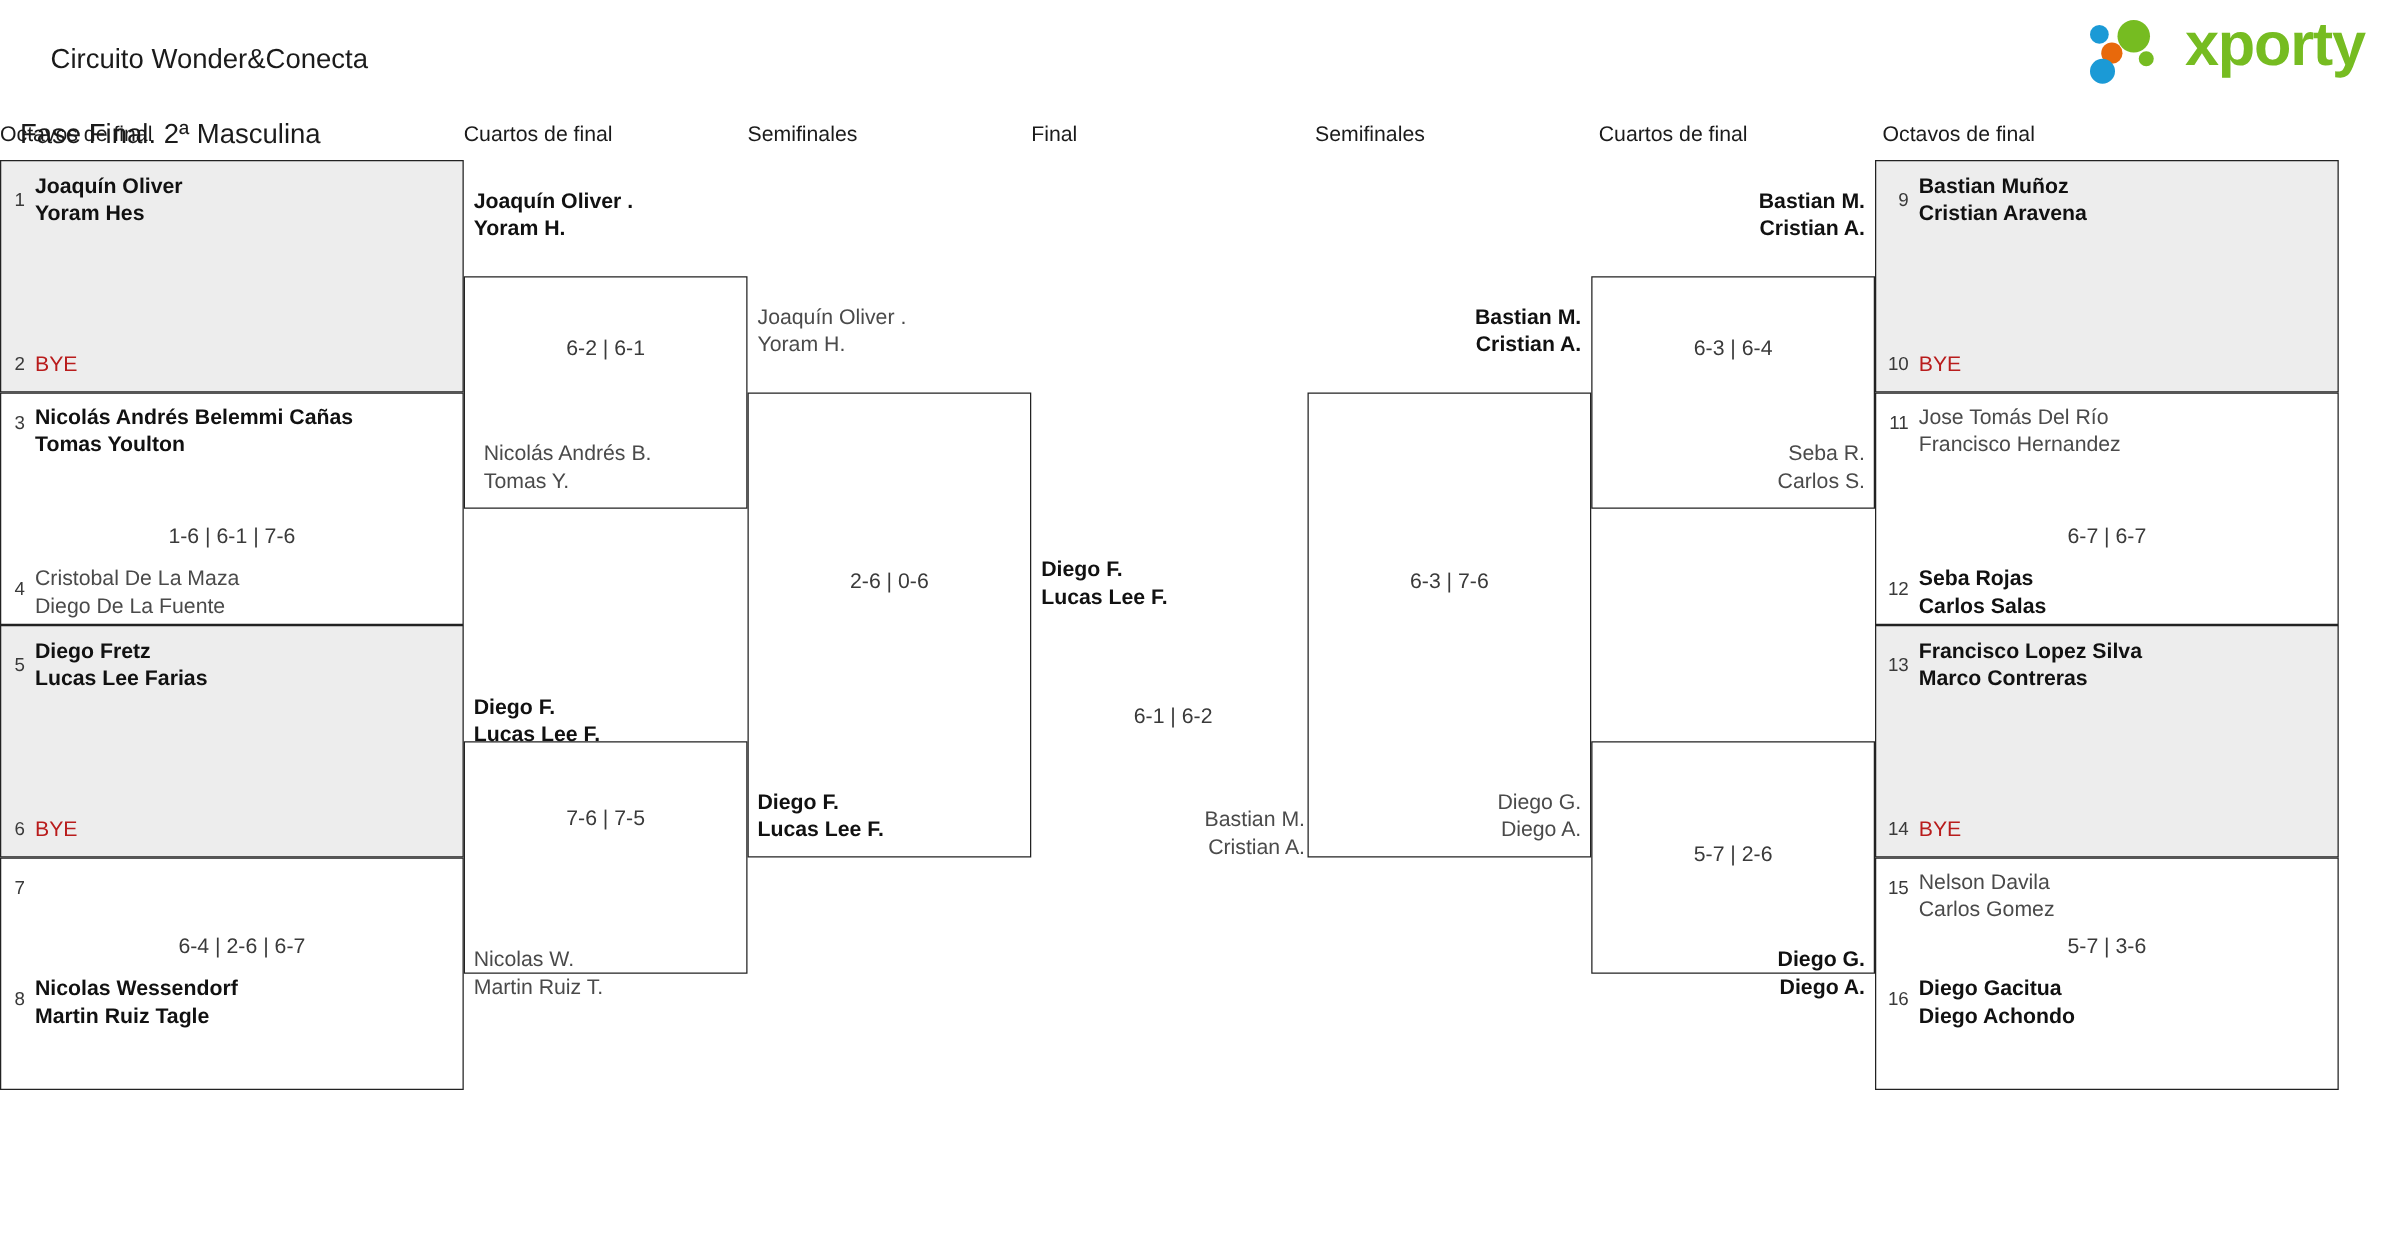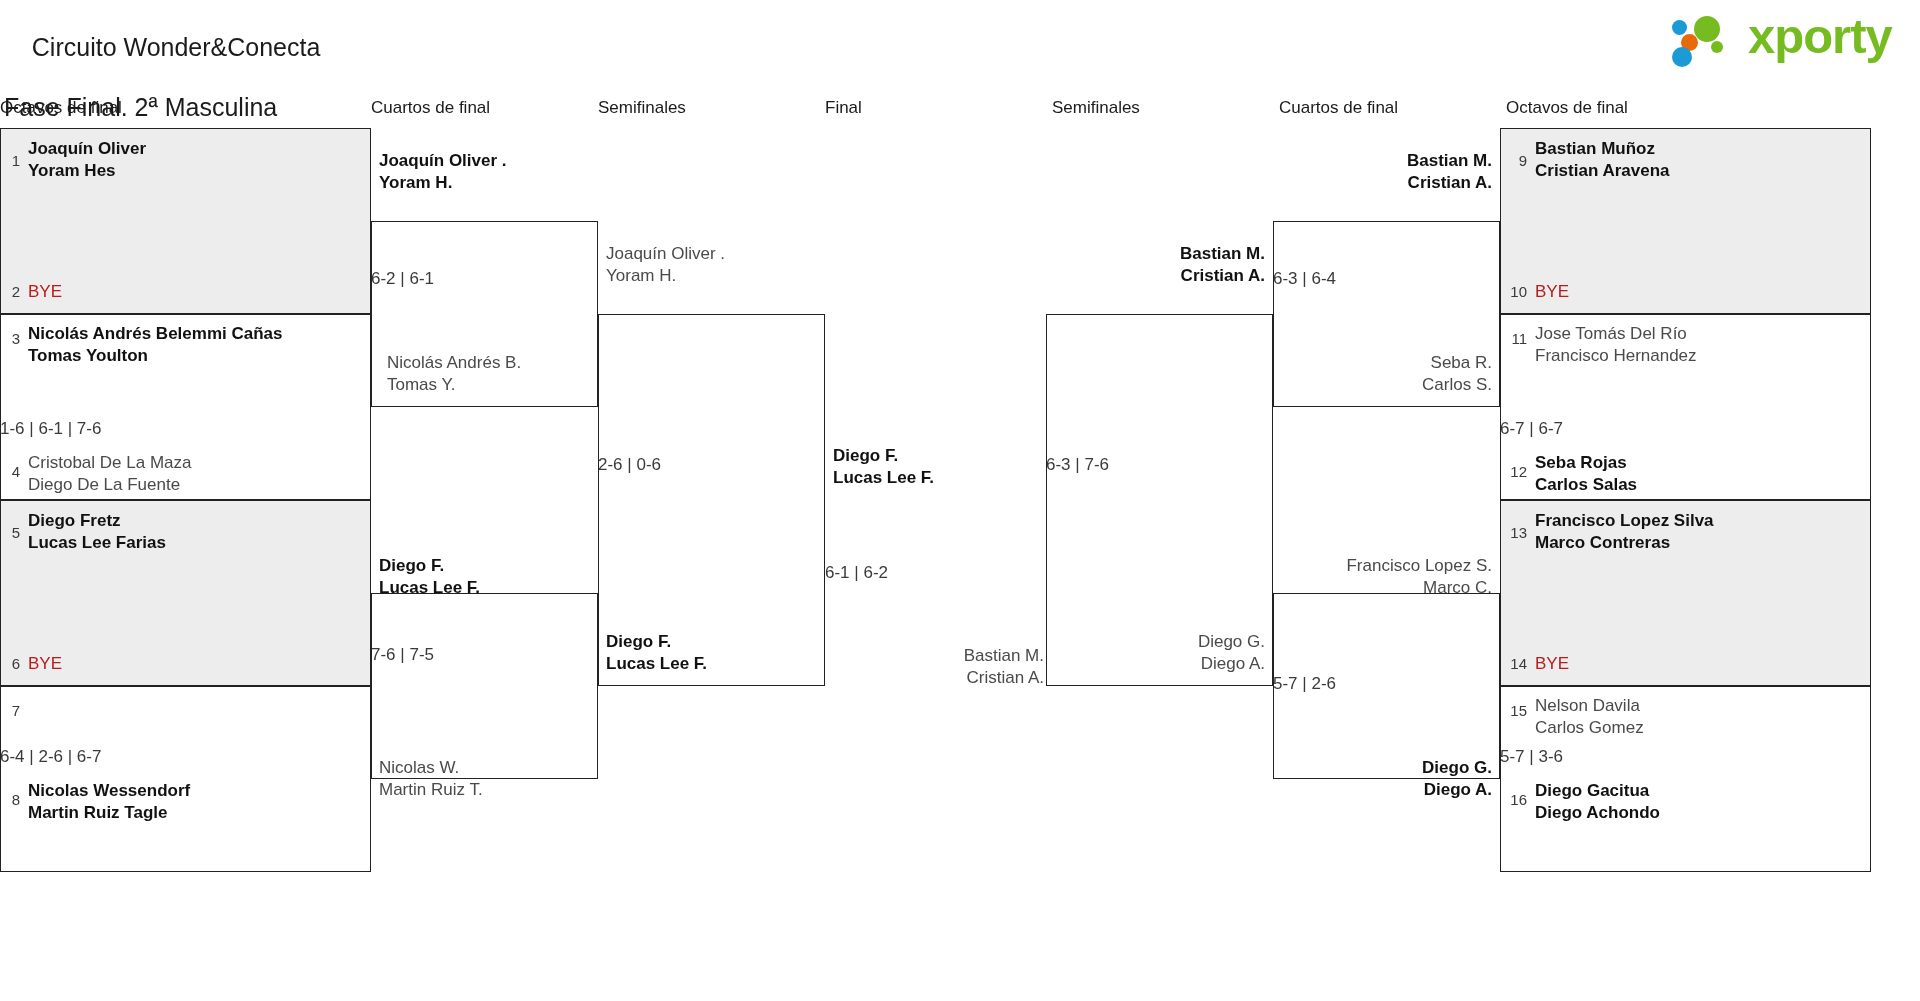--- a/index.html
+++ b/index.html
@@ -7,22 +7,22 @@
     width:1920px;height:1001px;
     background:#ffffff;
     font-family:"Liberation Sans","DejaVu Sans",sans-serif;
     color:#1b1b1b;
     overflow:hidden;
   }
   .page{position:relative;width:1920px;height:1001px;}
 
   
   .title{
-    position:absolute;left:4px;top:2px;
-    font-size:25px;line-height:30px;font-weight:400;color:#1b1b1b;
+    position:absolute;left:16px;top:2px;
+    font-size:22px;line-height:30px;font-weight:400;color:#1b1b1b;
     white-space:pre;
   }
   .title .l2{display:block;}
 
   .logo{position:absolute;right:18px;top:8px;height:58px;width:230px;}
   .logo-dots{position:absolute;left:0;top:8px;width:72px;height:48px;}
   .dot{position:absolute;border-radius:50%;}
   .logo-word{
     position:absolute;left:76px;top:2px;
     font-size:49px;line-height:52px;font-weight:700;
@@ -59,21 +59,21 @@
     position:absolute;
     font-size:17px;line-height:22px;
     white-space:nowrap;
   }
   .team.win{font-weight:700;color:#111;}
   .team.lose{font-weight:400;color:#4a4a4a;}
   .team .ln{display:block;}
   .score{
     position:absolute;
     font-size:17px;line-height:22px;font-weight:400;color:#3a3a3a;
-    white-space:nowrap;
+    text-align:center;white-space:nowrap;
   }
   .bye{
     position:absolute;
     font-size:17px;line-height:22px;font-weight:400;color:#b91c1c;
     white-space:nowrap;
   }
   .ralign{text-align:right;}
 </style>
 </head>
 <body>
@@ -241,24 +241,20 @@
   <div class="team win ralign" style="left:1273px;top:150px;width:219px;">
     <span class="ln">Bastian M.</span>
     <span class="ln">Cristian A.</span>
   </div>
   <div class="score" style="left:1273px;top:268px;width:227px;">6-3 | 6-4</div>
   <div class="team lose ralign" style="left:1273px;top:352px;width:219px;">
     <span class="ln">Seba R.</span>
     <span class="ln">Carlos S.</span>
   </div>
 
-  <div class="team lose ralign" style="left:1273px;top:555px;width:219px;">
-    <span class="ln">Francisco Lopez S.</span>
-    <span class="ln">Marco C.</span>
-  </div>
   <div class="score" style="left:1273px;top:673px;width:227px;">5-7 | 2-6</div>
   <div class="team win ralign" style="left:1273px;top:757px;width:219px;">
     <span class="ln">Diego G.</span>
     <span class="ln">Diego A.</span>
   </div>
 
   <div class="bk conn" style="left:1046px;top:314px;width:227px;height:372px;"></div>
 
   <div class="team win ralign" style="left:1046px;top:243px;width:219px;">
     <span class="ln">Bastian M.</span>

